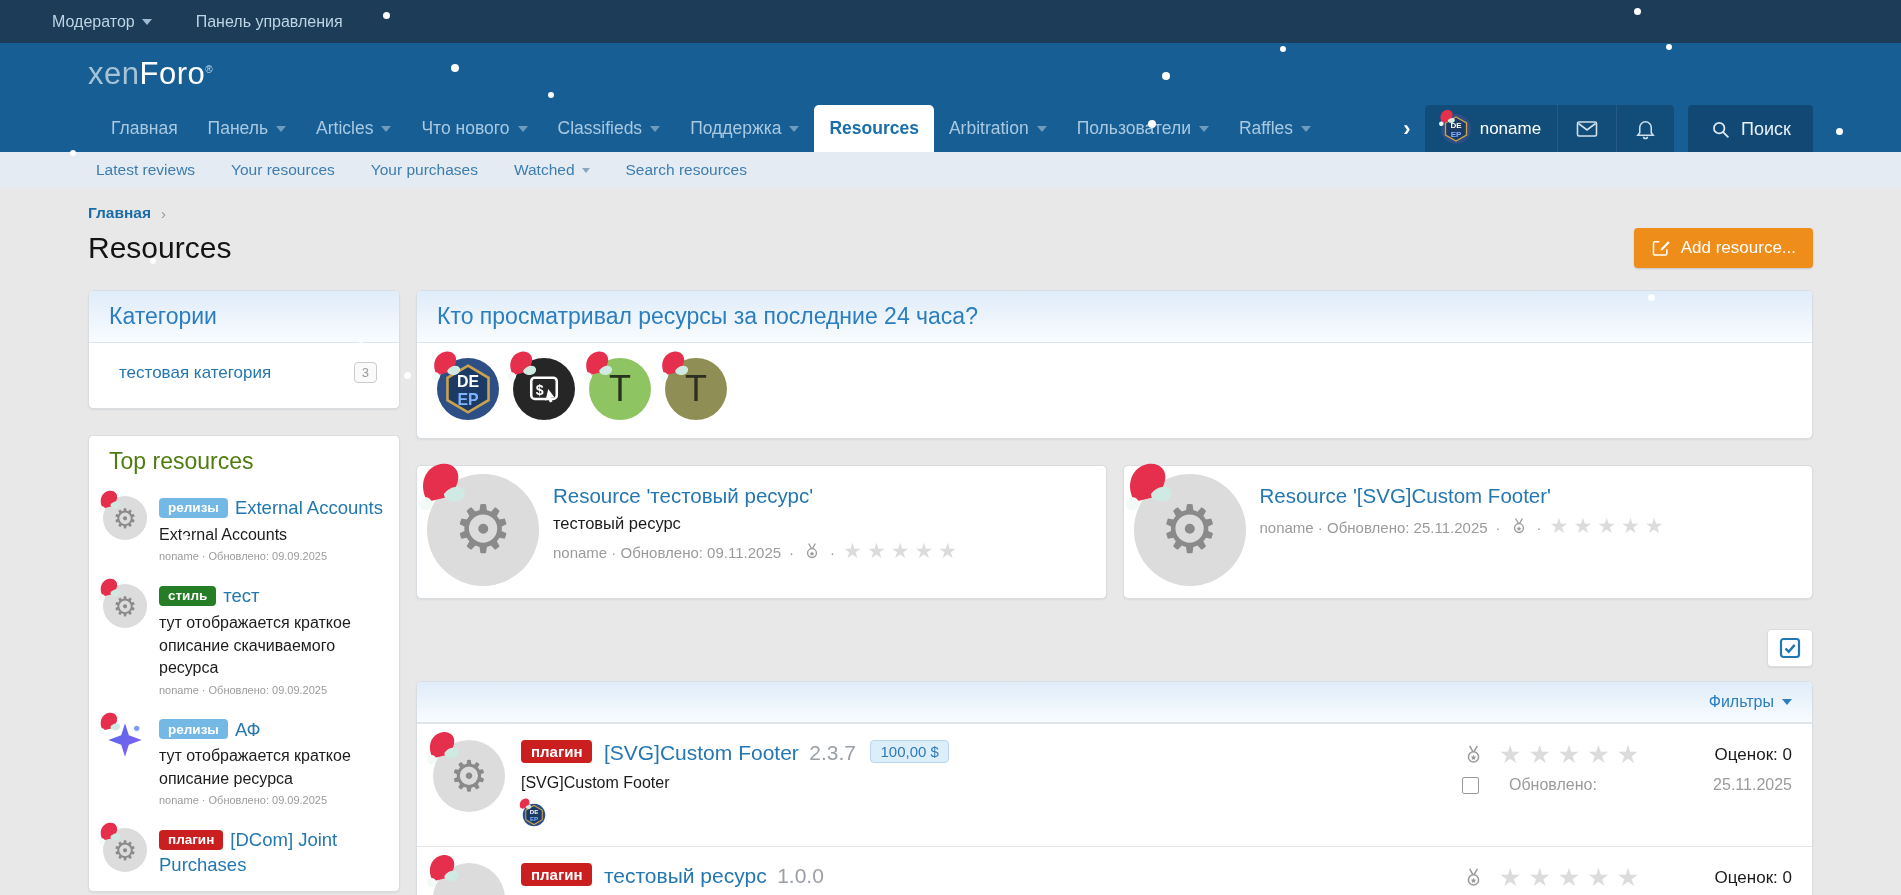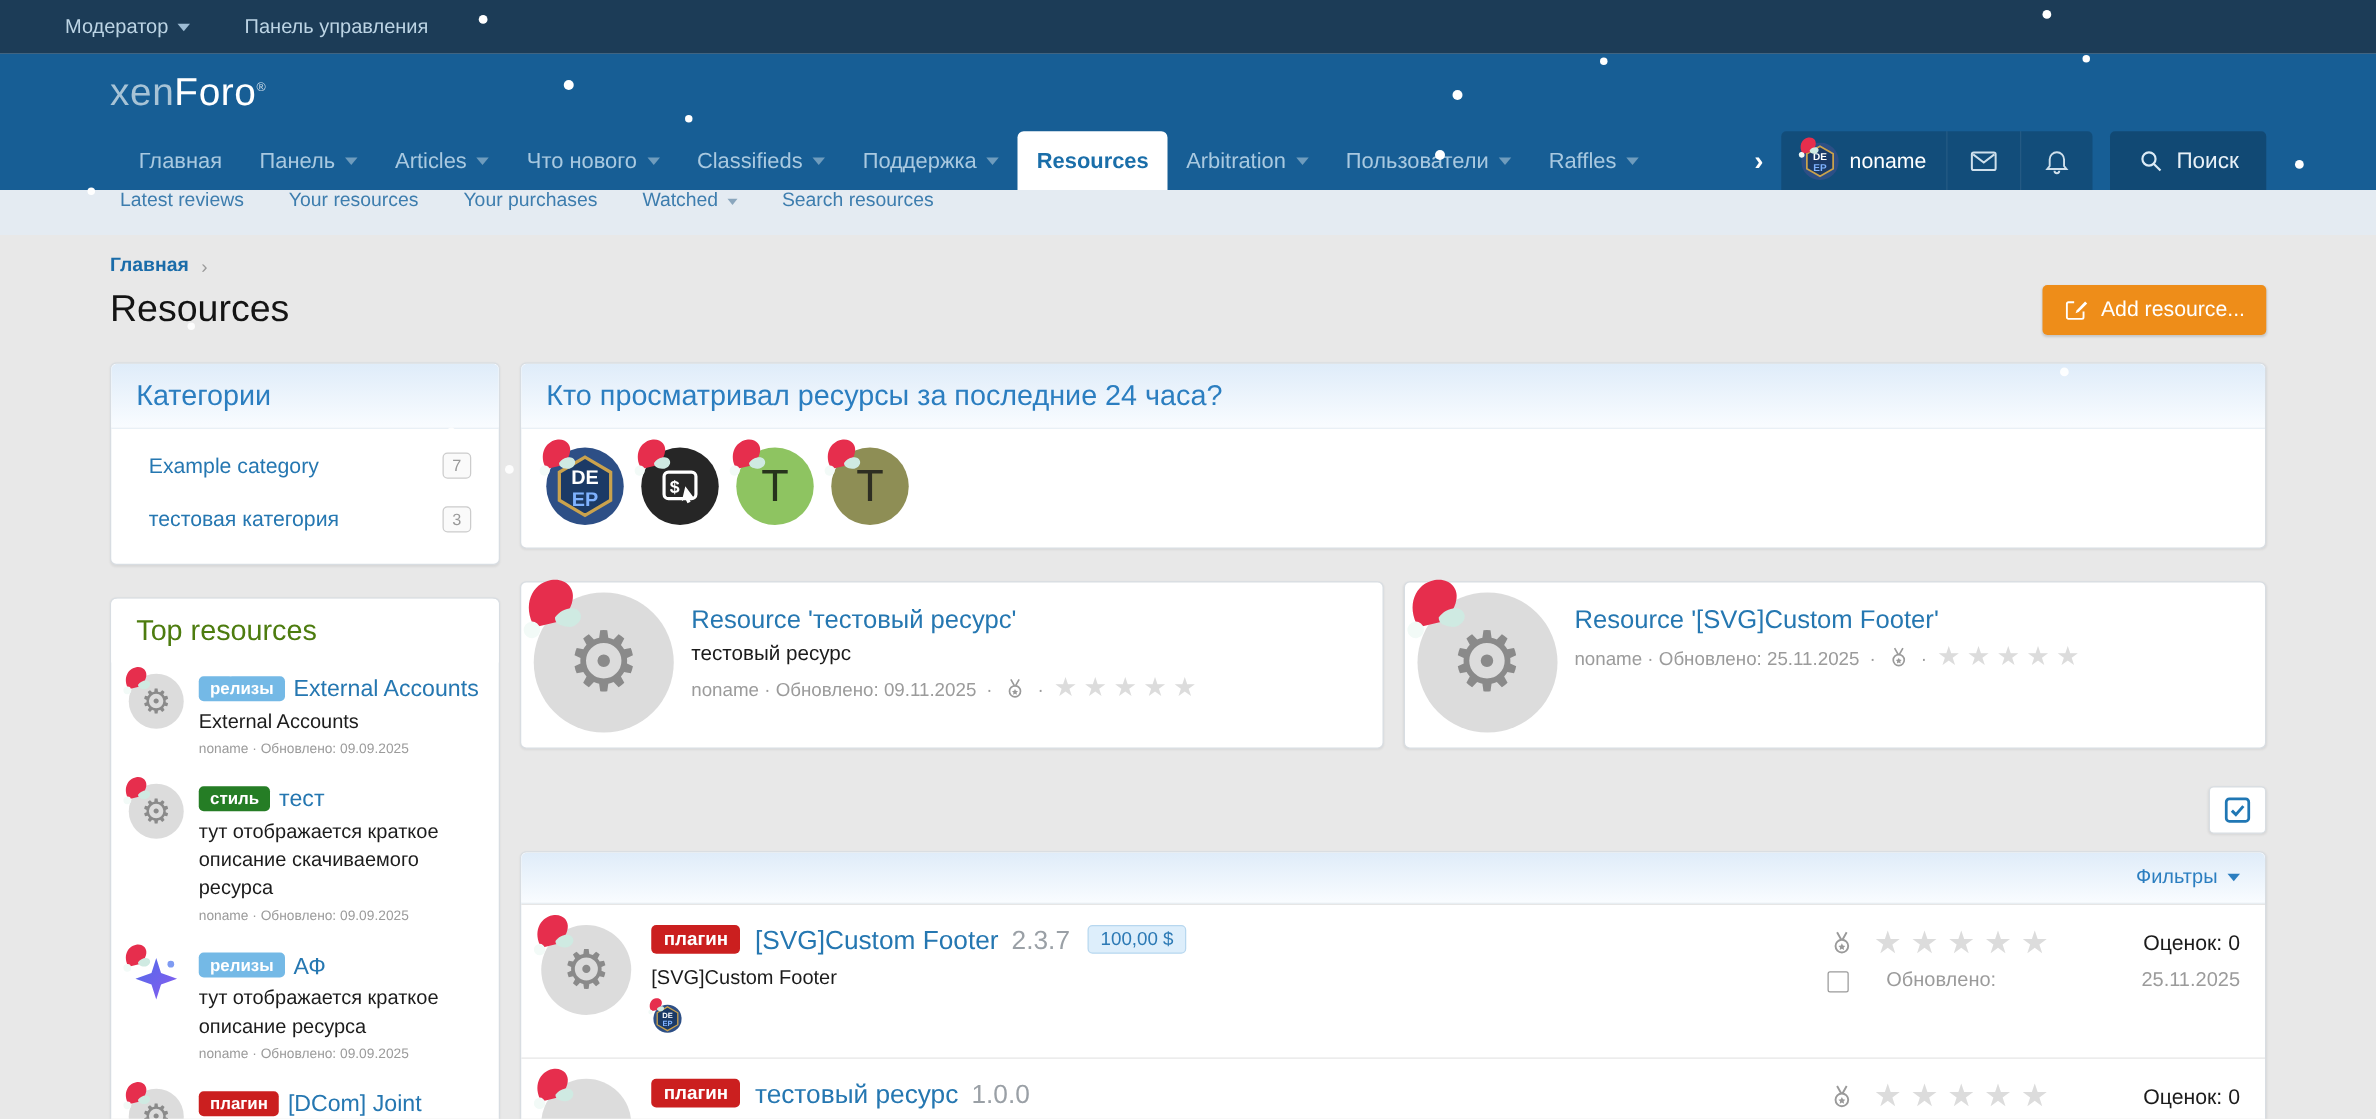--- a/index.html
+++ b/index.html
@@ -27,25 +27,25 @@
   .tab-row{height:47px;display:flex;align-items:stretch;padding-left:96px;padding-right:88px}
   .tab{display:flex;align-items:center;gap:8px;padding:0 15px;color:var(--tab-text);font-size:17.5px;text-decoration:none;cursor:pointer;white-space:nowrap}
   .tab .caret{border-top-color:#6f9cbd}
   .tab.active{background:#fff;color:#1a6ea9;font-weight:bold;border-radius:5px 5px 0 0}
   .nav-right{margin-left:auto;display:flex;align-items:stretch}
   .nav-expand{display:flex;align-items:center;color:#fff;font-size:22px;font-weight:bold;padding:0 14px;cursor:pointer}
   .user-panel{display:flex;align-items:stretch;background:rgba(0,0,0,.18);border-radius:4px 4px 0 0}
   .user-cell{display:flex;align-items:center;gap:9px;padding:0 16px;cursor:pointer}
   .user-cell .uname{color:#fff;font-size:17px}
   .icon-cell{display:flex;align-items:center;padding:0 17px;border-left:1px solid rgba(255,255,255,.08);cursor:pointer}
-  .search-btn{margin-left:14px;display:flex;align-items:center;gap:10px;background:rgba(0,0,0,.22);border-radius:4px 4px 0 0;padding:0 22px;color:#e8f1f8;font-size:18px;cursor:pointer}
+  .search-btn{margin-left:14px;display:flex;align-items:flex-end;gap:10px;background:rgba(0,0,0,.22);border-radius:4px 4px 0 0;padding:12px 22px;color:#e8f1f8;font-size:18px;cursor:pointer}
   .avatar-sm{width:30px;height:30px;border-radius:50%;position:relative;flex:none}
 
   
-  .subnav{height:36px;background:var(--subnav-bg);display:flex;align-items:flex-start;gap:36px;padding-left:96px}
+  .subnav{height:36px;background:var(--subnav-bg);display:flex;align-items:center;gap:36px;padding-left:96px}
   .subnav a{color:#3d7dae;font-size:15.5px;text-decoration:none;display:flex;align-items:center;gap:7px;cursor:pointer}
   .subnav .caret{border-top-color:#8aa6bd;border-left-width:4px;border-right-width:4px;border-top-width:5px}
 
   
   .content{padding:16px 88px 0 88px;position:relative}
   .breadcrumb{display:flex;align-items:center;gap:10px}
   .breadcrumb a{color:#1a6ca9;font-weight:bold;font-size:15.5px;text-decoration:none;cursor:pointer}
   .breadcrumb .chev{color:#9a9a9a;font-size:15px}
   .title-row{display:flex;align-items:center;margin-top:6px}
   h1.page-title{font-size:30px;font-weight:400;color:#141414}
@@ -274,24 +274,20 @@
     </button>
   </div>
 
   <div class="cols">
 
     <div class="sidebar">
       <div class="panel">
         <div class="panel-hd cat-hd">Категории</div>
         <div class="cat-body">
           <div class="cat-item">
-            <a>Example category</a>
-            <span class="count-pill">7</span>
-          </div>
-          <div class="cat-item">
             <a>тестовая категория</a>
             <span class="count-pill">3</span>
           </div>
         </div>
       </div>
 
       <div class="panel top-res">
         <div class="panel-hd plain topres-hd" style="color:#4d7c0f">Top resources</div>
 
         <div class="tr-item">

